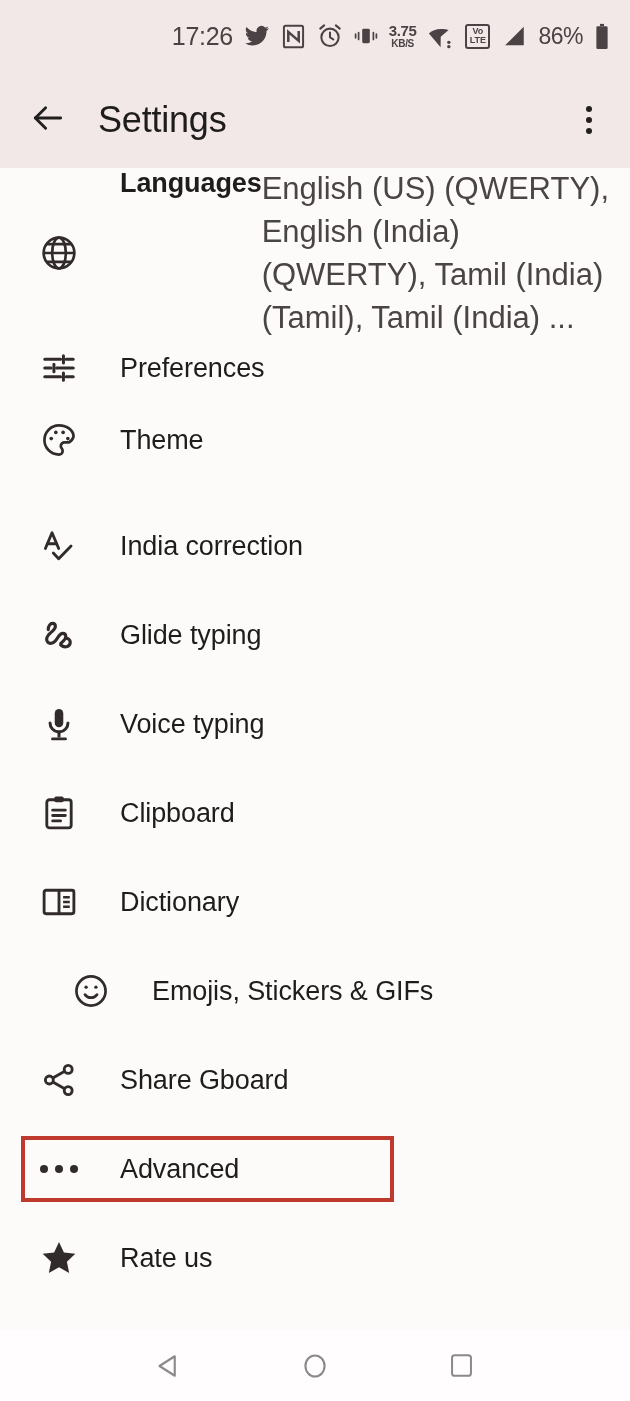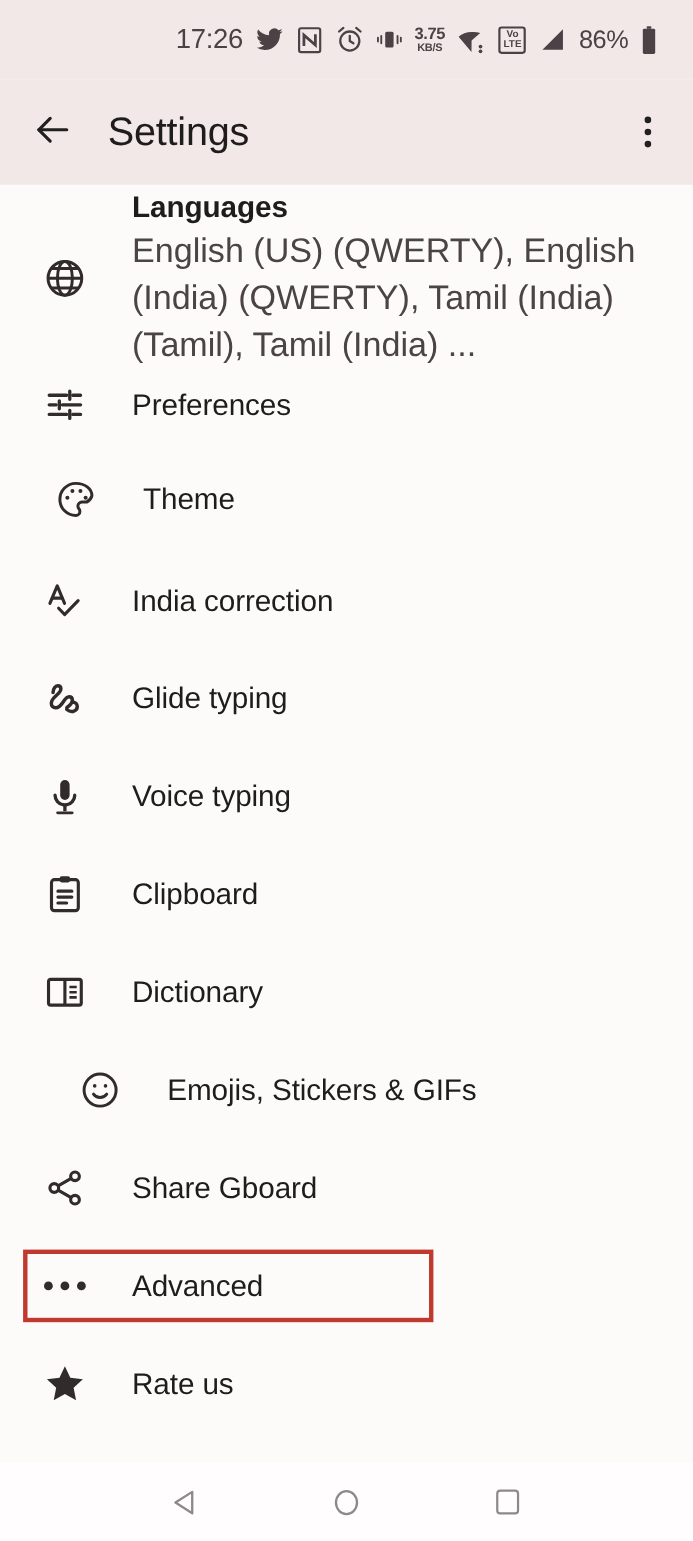--- a/index.html
+++ b/index.html
@@ -26,21 +26,21 @@
   
   .status-bar {
     position: absolute;
     top: 0; left: 0;
     width: 630px;
     height: 72px;
     background: #f2e8e8;
     display: flex;
     align-items: center;
     justify-content: flex-end;
-    padding-right: 32px;
+    padding-right: 20px;
     gap: 11px;
   }
   .status-clock {
     font-size: 25px;
     color: #4a4244;
     letter-spacing: -0.3px;
     font-weight: 400;
   }
   .status-icon {
     display: flex;
@@ -137,21 +137,21 @@
     display: flex;
     align-items: center;
     justify-content: center;
     color: #312b2b;
     margin-left: 28px;
   }
   .item-icon svg { display: block; }
   .item-text {
     margin-left: 30px;
     display: flex;
-    flex-direction: column;
+    flex-direction: row;
     justify-content: center;
   }
   .item-title {
     font-size: 27px;
     color: #1f1c1c;
     letter-spacing: -0.1px;
     line-height: 1.28;
   }
   .item-title.bold { font-weight: 700; }
   .item-subtitle {
@@ -308,21 +308,21 @@
         <svg width="38" height="38" viewBox="0 0 24 24" fill="none" stroke="currentColor" stroke-width="1.9" stroke-linecap="round">
           <path d="M3 6.5h10M16.5 6.5H21M3 12h4M10.5 12H21M3 17.5h10M16.5 17.5H21"></path>
           <path d="M14.8 4.2v4.6M8.8 9.7v4.6M14.8 15.2v4.6"></path>
         </svg>
       </div>
       <div class="item-text">
         <div class="item-title">Preferences</div>
       </div>
     </div>
 
-    <div class="list-item" style="top:256px;height:60px;padding-left:10px;">
+    <div class="list-item" style="top:242px;height:60px;">
       <div class="item-icon">
         <svg width="38" height="38" viewBox="0 0 24 24" fill="none" stroke="currentColor" stroke-width="1.7">
           <path d="M12 2.8c-5.1 0-9.2 4.1-9.2 9.2s4.1 9.2 9.2 9.2a2.3 2.3 0 0 0 2.3-2.3c0-.6-.23-1.14-.6-1.55a2.27 2.27 0 0 1-.56-1.5 2.3 2.3 0 0 1 2.3-2.3h2.71A5.86 5.86 0 0 0 21.2 9.9C21.2 5.9 17.1 2.8 12 2.8z"></path>
           <circle cx="7.1" cy="11.1" r="1.15" fill="currentColor" stroke="none"></circle>
           <circle cx="10" cy="7.2" r="1.15" fill="currentColor" stroke="none"></circle>
           <circle cx="14.6" cy="7.2" r="1.15" fill="currentColor" stroke="none"></circle>
           <circle cx="17.6" cy="11.1" r="1.15" fill="currentColor" stroke="none"></circle>
         </svg>
       </div>
       <div class="item-text">

